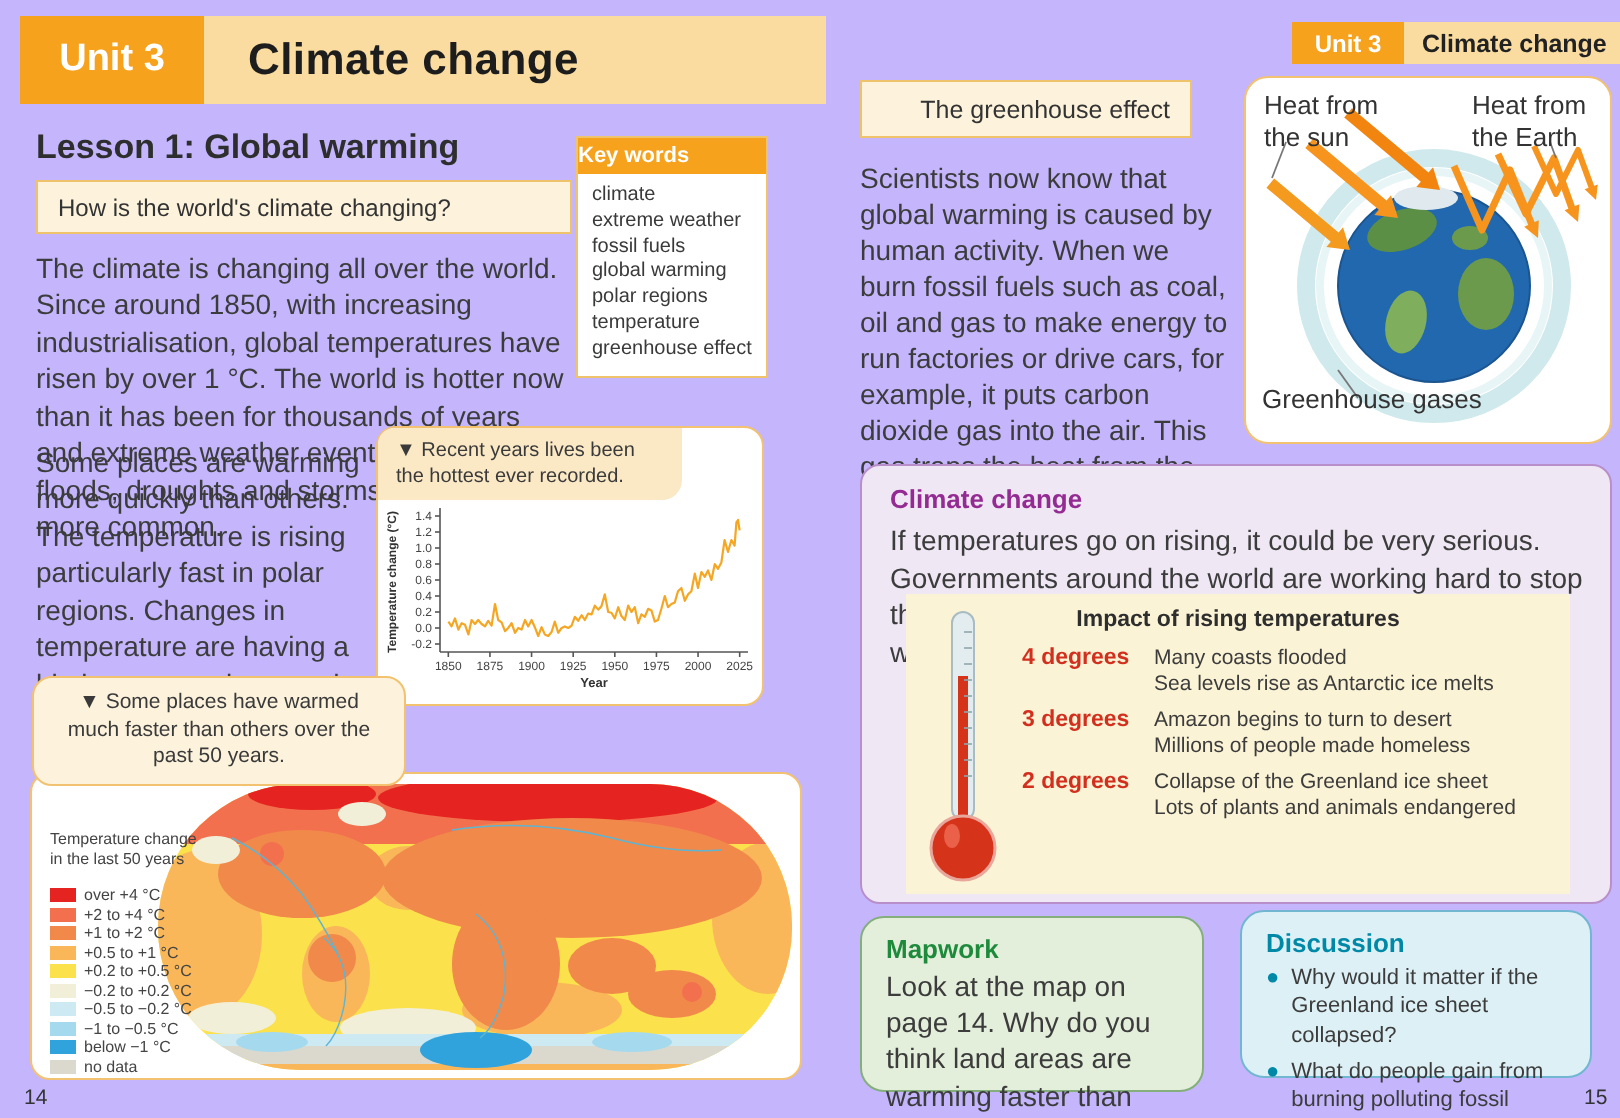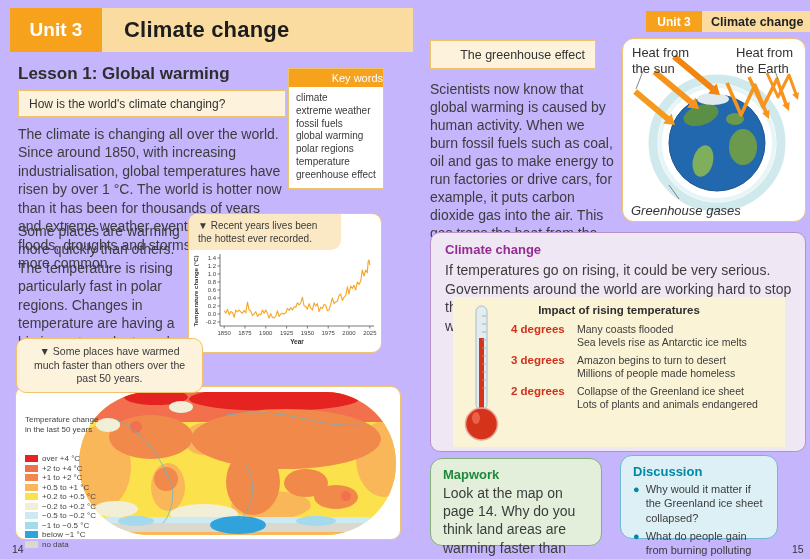--- a/index.html
+++ b/index.html
@@ -13,21 +13,21 @@
   .banner-band { background:#FADCA0; display:flex; align-items:center; }
   .banner-title { font-size:22px; font-weight:bold; color:#1d1d1d; padding-left:22px; letter-spacing:.2px; }
 
   .lesson { font-size:17px; color:#2e2e2e; }
   .lesson .pre { font-weight:600; }
   .lesson .name { font-weight:800; }
 
   .cream-box { background:#FDF3DC; border:1px solid #EFC36B; font-size:12px; color:#333; display:flex; align-items:center; padding:0 10px; }
 
   .kw { border:1px solid #EFC36B; background:#fff; }
-  .kw-head { background:#F6A21D; color:#fff; font-weight:normal; font-size:11px; text-align:right; padding:3px 0; }
+  .kw-head { background:#F6A21D; color:#fff; font-weight:bold; font-size:11px; text-align:left; padding:3px 0; }
   .kw-body { padding:5px 7px 6px 7px; font-size:10px; line-height:1.28; color:#3a3a3a; }
 
   .body-text { font-size:14px; line-height:1.32; color:#3c3c3c; }
 
   
   .o-panel { background:#fff; border:1.5px solid #F2C270; border-radius:10px; }
   .cap-chip { background:#FBE9C6; font-size:10px; line-height:1.3; color:#3a3a3a; padding:5px 9px; border-radius:8px 0 10px 0; }
   .cap-chip2 { background:#FDF3DC; border:1.5px solid #F2C270; border-radius:10px; font-size:10.5px; line-height:1.3; color:#3a3a3a; padding:6px 9px;text-align:center; }
 
   
@@ -192,21 +192,21 @@
 
         <path d="M100,32 q20,10 35,28 q10,14 18,30" fill="none" stroke="#5FB4D2" stroke-width="0.7"></path>
         <path d="M210,28 q40,-6 80,4 q30,8 55,6" fill="none" stroke="#5FB4D2" stroke-width="0.7"></path>
         <path d="M222,70 q18,14 14,40 q-4,16 -12,22" fill="none" stroke="#5FB4D2" stroke-width="0.7"></path>
         <path d="M146,82 q14,12 10,34 q-3,14 -9,20" fill="none" stroke="#5FB4D2" stroke-width="0.7"></path>
       </g>
     </svg>
 
     <div class="abs" style="left:9px; top:28px; z-index:2;">
       <div class="lg-title">Temperature change</div>
-      <div class="lg-title" style="margin-bottom:20px;">in the last 50 years</div>
+      <div class="lg-title" style="margin-bottom:9px;">in the last 50 years</div>
       <div class="lg-row">
           <span class="sw" style="background: rgb(229, 36, 33);"></span>
           <span class="lb">over +4 °C</span>
         </div>
       <div class="lg-row">
           <span class="sw" style="background: rgb(242, 112, 78);"></span>
           <span class="lb">+2 to +4 °C</span>
         </div>
       <div class="lg-row">
           <span class="sw" style="background: rgb(241, 137, 75);"></span>
@@ -293,21 +293,21 @@
       <g transform="translate(175 61) rotate(70)">
           <polygon points="0,0 -7,-3.5 -7,3.5" fill="#F7941D"></polygon>
         </g>
 
       <line x1="20" y1="32" x2="13" y2="50" stroke="#777" stroke-width="0.9"></line>
       <line x1="152" y1="32" x2="155" y2="40" stroke="#777" stroke-width="0.9"></line>
       <line x1="56" y1="160" x2="46" y2="146" stroke="#777" stroke-width="0.9"></line>
     </svg>
     <div class="abs diag-label" style="left:9px; top:6px; width:62px;">Heat from the sun</div>
     <div class="abs diag-label" style="right:9px; top:6px; width:60px;">Heat from the Earth</div>
-    <div class="abs diag-label" style="left:8px; bottom:2px;font-style:italic;">Greenhouse gases</div>
+    <div class="abs diag-label" style="left:8px; bottom:13px;">Greenhouse gases</div>
   </div>
 
   <div class="abs cc-panel" style="left:430px; top:232px; width:376px; height:220px;">
     <div class="abs cc-title" style="left:14px; top:9px;">Climate change</div>
     <div class="abs body-text" style="left:14px; top:28px; width:352; width:352px; line-height:1.33;">If temperatures go on rising, it could be very serious. Governments around the world are working hard to stop this happening. They have passed laws to try to limit warming to 1.5 °C.</div>
     <div class="abs impact-box" style="left:22px; top:64px; width:332px; height:150px;">
       <svg class="abs" style="left:10px; top:5px;" width="38" height="140" viewBox="0 0 38 140">
         <rect x="13" y="4" width="11" height="104" rx="5.5" fill="#E3EDEF" stroke="#A9BCC2" stroke-width="1"></rect>
         <rect x="16" y="36" width="5" height="78" fill="#D6331B"></rect>
         <line x1="19" y1="14" x2="23" y2="14" stroke="#8FA6AD" stroke-width="0.8"></line>
@@ -348,21 +348,21 @@
         </div>
       </div>
     </div>
   </div>
 
   <div class="abs mapwork-box" style="left:430px; top:458px; width:172px; height:88px;">
     <div class="mapwork-title">Mapwork</div>
     <div class="body-text" style="line-height:1.3;">Look at the map on page 14. Why do you think land areas are warming faster than seas and oceans?</div>
   </div>
 
-  <div class="abs disc-box" style="left:620px; top:455px; width:158px; height:84px;">
+  <div class="abs disc-box" style="left:620px; top:455px; width:176px; height:84px;">
     <div class="disc-title">Discussion</div>
     <div class="disc-li">
       <span class="dot">●</span>
       <span>Why would it matter if the Greenland ice sheet collapsed?</span>
     </div>
     <div class="disc-li">
       <span class="dot">●</span>
       <span>What do people gain from burning polluting fossil fuels?</span>
     </div>
   </div>

